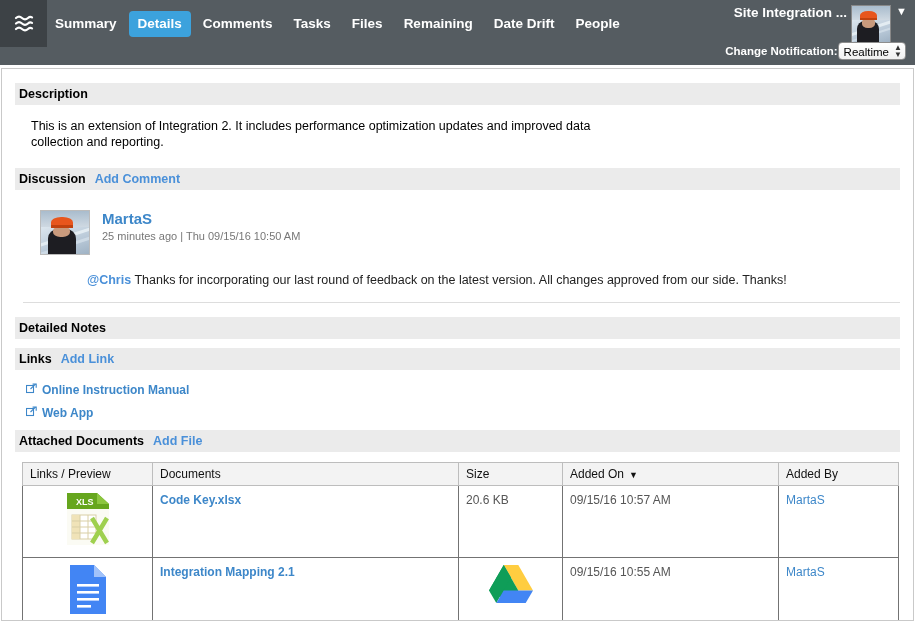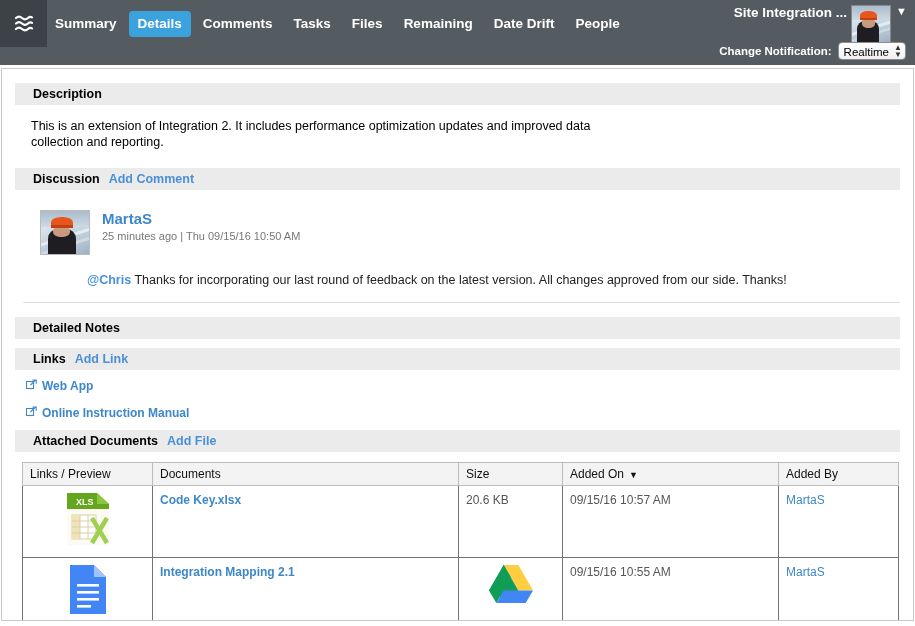--- a/index.html
+++ b/index.html
@@ -72,21 +72,20 @@
   }
 
   #notify-row {
     position: absolute; right: 9px; top: 42px;
     display: flex; align-items: center;
   }
   #notify-label {
     color: #ffffff;
     font-size: 11.5px;
     font-weight: bold;
-    margin-right: 6px;
     white-space: nowrap;
   }
   #notify-select {
     background: linear-gradient(#ffffff, #f0f0f0);
     border: 1px solid #8d8d8d;
     border-radius: 4px;
     font-size: 11.5px;
     font-family: "Liberation Sans", sans-serif;
     color: #000;
     padding: 1px 16px 1px 5px;
@@ -111,21 +110,21 @@
     background: #ffffff;
     border: 1px solid #c9c9c9;
     overflow: hidden;
   }
 
   .sec-head {
     background: #ebebeb;
     height: 22px;
     margin: 0 13px;
     display: flex; align-items: center;
-    padding-left: 18px;
+    padding-left: 4px;
   }
   .sec-head .t {
     font-size: 12.5px;
     font-weight: bold;
     color: #000;
   }
   .sec-head .act {
     font-size: 12.5px;
     font-weight: bold;
     color: #4a90d9;
@@ -348,40 +347,40 @@
 
   <div class="sec-head" style="margin-top:14px;">
     <span class="t">Detailed Notes</span>
   </div>
 
   <div class="sec-head" style="margin-top:9px;">
     <span class="t">Links</span>
     <span class="act">Add Link</span>
   </div>
 
+  <div class="link-row" style="margin-top:13px;">
+    <span>
+      <svg width="11" height="11" viewBox="0 0 11 11">
+        <rect x="0.5" y="2.5" width="7" height="7" fill="none" stroke="#3d87c9" stroke-width="1.1"></rect>
+        <path d="M4.5 6 L9.5 1.2" stroke="#3d87c9" stroke-width="1.1" fill="none"></path>
+        <path d="M6.6 1.1 h3.6 v3.6" stroke="#3d87c9" stroke-width="1.1" fill="none"></path>
+      </svg>
+    </span>
+    <span class="lbl">Online Instruction Manual</span>
+  </div>
+
   <div class="link-row" style="margin-top:9px;">
     <span>
       <svg width="11" height="11" viewBox="0 0 11 11">
         <rect x="0.5" y="2.5" width="7" height="7" fill="none" stroke="#3d87c9" stroke-width="1.1"></rect>
         <path d="M4.5 6 L9.5 1.2" stroke="#3d87c9" stroke-width="1.1" fill="none"></path>
         <path d="M6.6 1.1 h3.6 v3.6" stroke="#3d87c9" stroke-width="1.1" fill="none"></path>
       </svg>
     </span>
     <span class="lbl">Web App</span>
-  </div>
-
-  <div class="link-row" style="margin-top:13px;">
-    <span>
-      <svg width="11" height="11" viewBox="0 0 11 11">
-        <rect x="0.5" y="2.5" width="7" height="7" fill="none" stroke="#3d87c9" stroke-width="1.1"></rect>
-        <path d="M4.5 6 L9.5 1.2" stroke="#3d87c9" stroke-width="1.1" fill="none"></path>
-        <path d="M6.6 1.1 h3.6 v3.6" stroke="#3d87c9" stroke-width="1.1" fill="none"></path>
-      </svg>
-    </span>
-    <span class="lbl">Online Instruction Manual</span>
   </div>
 
   <div class="sec-head" style="margin-top:10px;">
     <span class="t">Attached Documents</span>
     <span class="act">Add File</span>
   </div>
 
   <table id="doc-table">
     <colgroup>
       <col style="width:130px">

